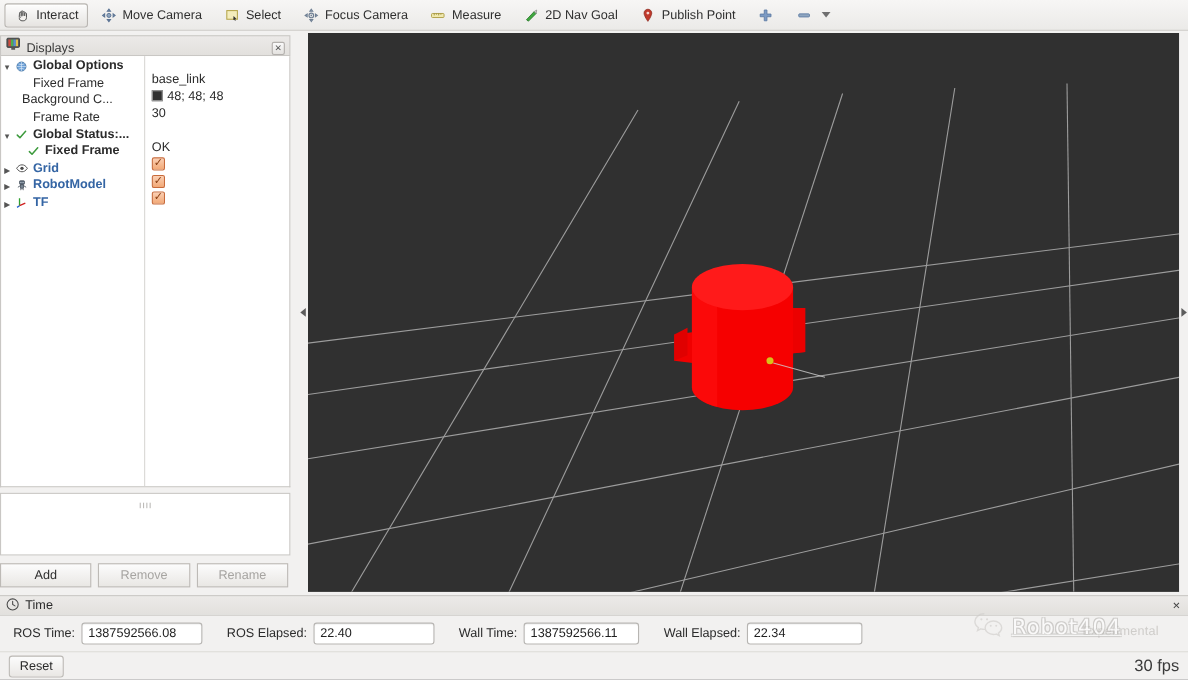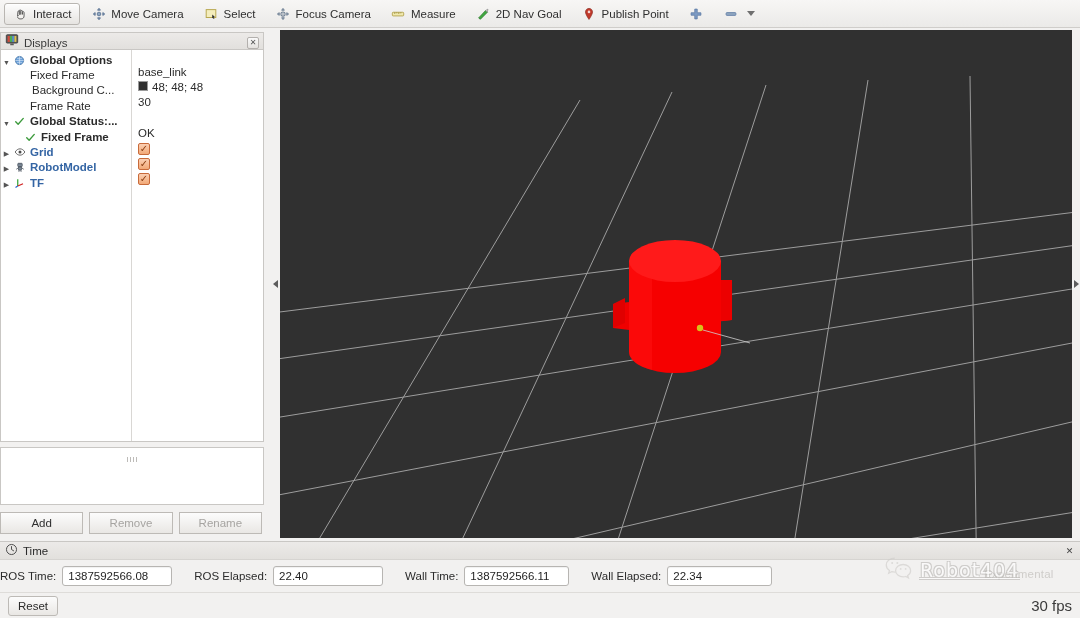--- a/index.html
+++ b/index.html
@@ -120,21 +120,21 @@
     background:linear-gradient(180deg,#eceae8,#e2e0dd);
     border-top:1px solid #c9c7c4; border-bottom:1px solid #d6d4d1;
     display:flex; align-items:center; padding:0 5px; gap:5px; font-size:11.5px;
   }
   .time-header .closeb2{
     margin-left:auto; width:11px;height:11px; display:flex;align-items:center;justify-content:center;
     font-size:9px;color:#444; cursor:default;
   }
   .time-row{
     position:absolute; left:0; top:563px; width:1040px; height:26px;
-    display:flex; align-items:center; padding-left:0; gap:6px; font-size:11.5px;
+    display:flex; align-items:center; padding-left:12px; gap:6px; font-size:11.5px;
   }
   .tfield{
     height:20px; border:1px solid #b7b5b2; border-radius:3px; background:#fff;
     display:flex; align-items:center; padding:0 5px; font-size:11.5px; color:#1f1f1f;
     box-shadow:inset 0 1px 1px rgba(0,0,0,.06);
   }
   .tfield.w1{ width:110px; }
   .tfield.w2{ width:105px; }
   .tlbl{ color:#2b2b2b; }
   .gap{ width:10px; }
@@ -305,21 +305,21 @@
               <path d="M2 8h12M8 2v12M4 4.3c2.4 1.6 5.6 1.6 8 0M4 11.7c2.4-1.6 5.6-1.6 8 0" fill="none" stroke="#e8f1fa" stroke-width=".8"></path>
             </svg>
           </span>
           <span class="tlabel bold">Global Options</span>
         </div>
 
         <div class="trow" style="padding-left:26px">
           <span class="tlabel">Fixed Frame</span>
         </div>
 
-        <div class="trow" style="padding-left:28px">
+        <div class="trow" style="padding-left:16px">
           <span class="tlabel">Background C...</span>
         </div>
 
         <div class="trow" style="padding-left:26px">
           <span class="tlabel">Frame Rate</span>
         </div>
 
         <div class="trow">
           <span class="arrow open"></span>
           <span class="tico">

